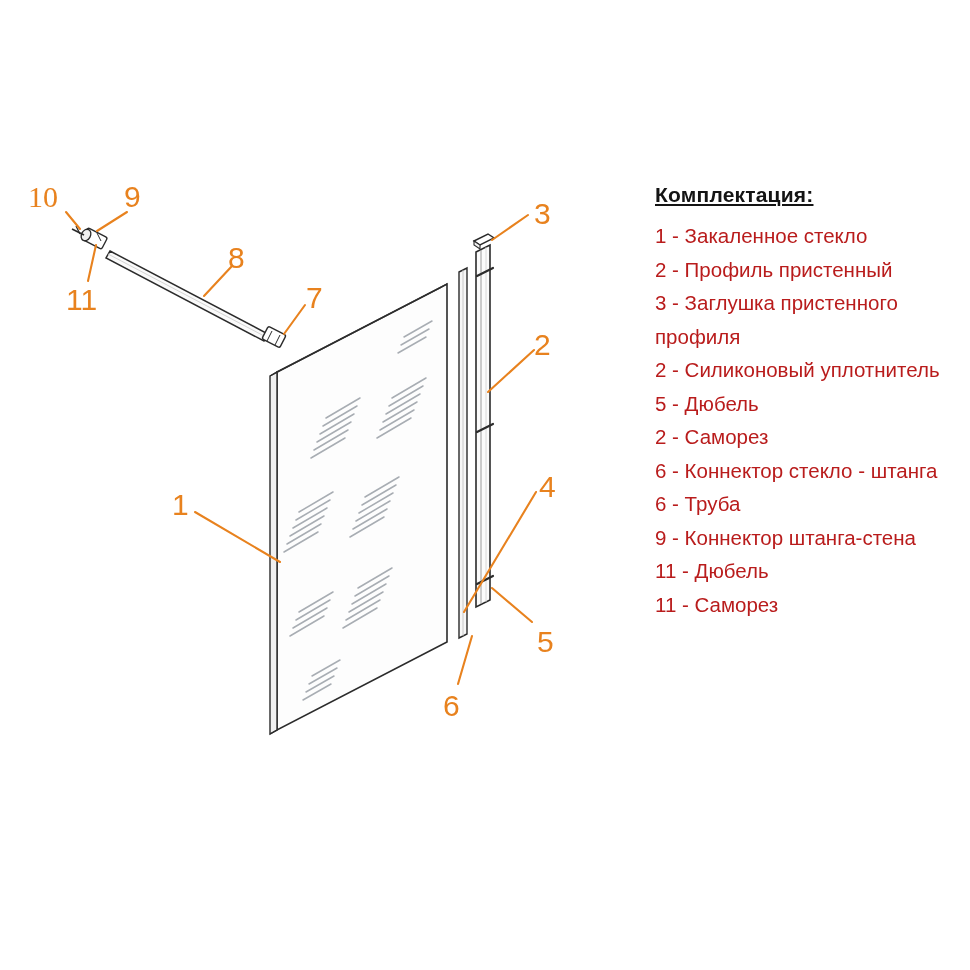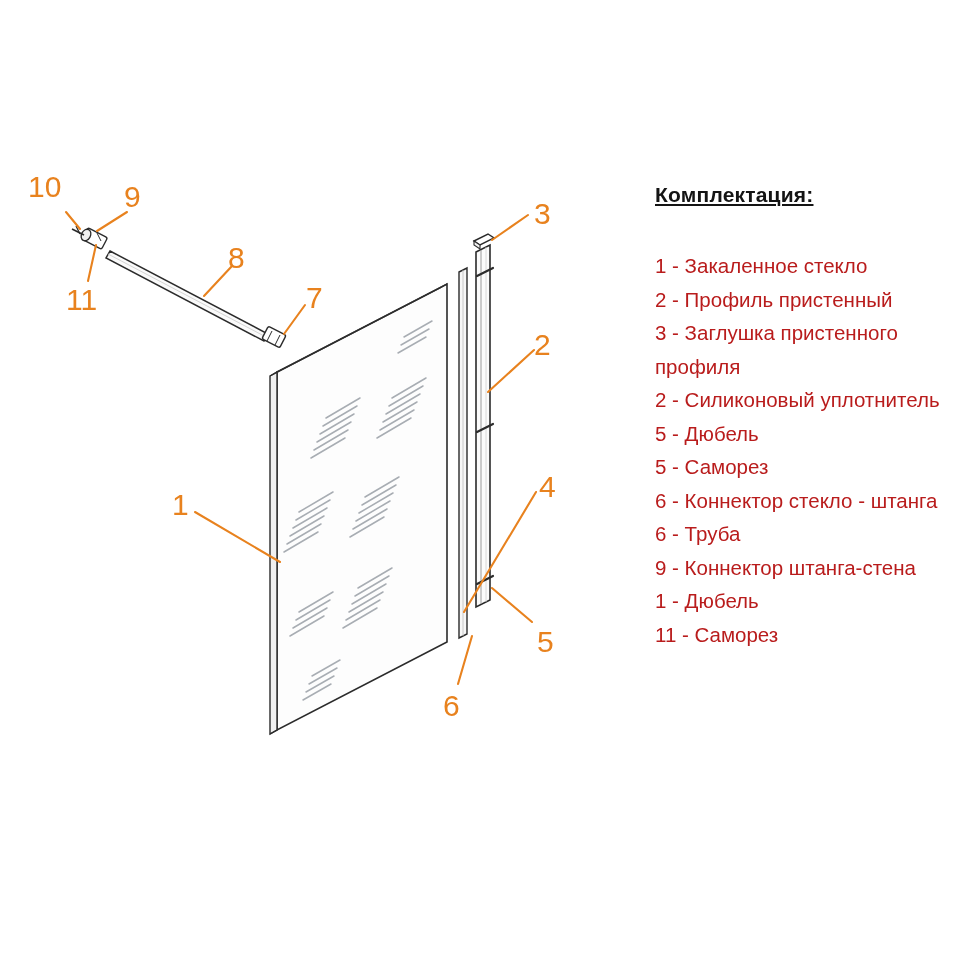--- a/index.html
+++ b/index.html
@@ -30,21 +30,21 @@
     position: absolute;
     left: 655px;
     top: 183px;
     width: 310px;
   }
   .legend-title {
     font-size: 21px;
     font-weight: bold;
     text-decoration: underline;
     letter-spacing: 0.2px;
-    margin-bottom: 42px;
+    margin-bottom: 12px;
     color: #141414;
   }
   .legend-list {
     font-size: 20.5px;
     line-height: 33.5px;
     color: #b91c1c;
   }
   .legend-item {
     white-space: normal;
   }
@@ -193,42 +193,42 @@
       <line x1="195" y1="512" x2="280" y2="562"></line>
 
       <line x1="536" y1="492" x2="464" y2="612"></line>
 
       <line x1="532" y1="622" x2="492" y2="588"></line>
 
       <line x1="458" y1="684" x2="472" y2="636"></line>
     </g>
   </svg>
 
-  <div class="callout" style="left:28px; top:172px;">10</div>
+  <div class="callout" style="left:28px; top:182px;font-family:Liberation Serif, serif;">10</div>
   <div class="callout" style="left:124px; top:182px;">9</div>
   <div class="callout" style="left:66px; top:285px;">11</div>
   <div class="callout" style="left:228px; top:243px;">8</div>
   <div class="callout" style="left:306px; top:283px;">7</div>
   <div class="callout" style="left:534px; top:199px;">3</div>
   <div class="callout" style="left:534px; top:330px;">2</div>
   <div class="callout" style="left:172px; top:490px;">1</div>
   <div class="callout" style="left:539px; top:472px;">4</div>
   <div class="callout" style="left:537px; top:627px;">5</div>
   <div class="callout" style="left:443px; top:691px;">6</div>
 
   <div class="legend">
     <div class="legend-title">Комплектация:</div>
     <div class="legend-list">
       <div class="legend-item">1 - Закаленное стекло</div>
       <div class="legend-item">2 - Профиль пристенный</div>
       <div class="legend-item">3 - Заглушка пристенного профиля</div>
       <div class="legend-item">2 - Силиконовый уплотнитель</div>
       <div class="legend-item">5 - Дюбель</div>
-      <div class="legend-item">5 - Саморез</div>
+      <div class="legend-item">2 - Саморез</div>
       <div class="legend-item">6 - Коннектор стекло - штанга</div>
       <div class="legend-item">6 - Труба</div>
       <div class="legend-item">9 - Коннектор штанга-стена</div>
-      <div class="legend-item">1 - Дюбель</div>
+      <div class="legend-item">11 - Дюбель</div>
       <div class="legend-item">11 - Саморез</div>
     </div>
   </div>
 
 </div>
 
 </body></html>

